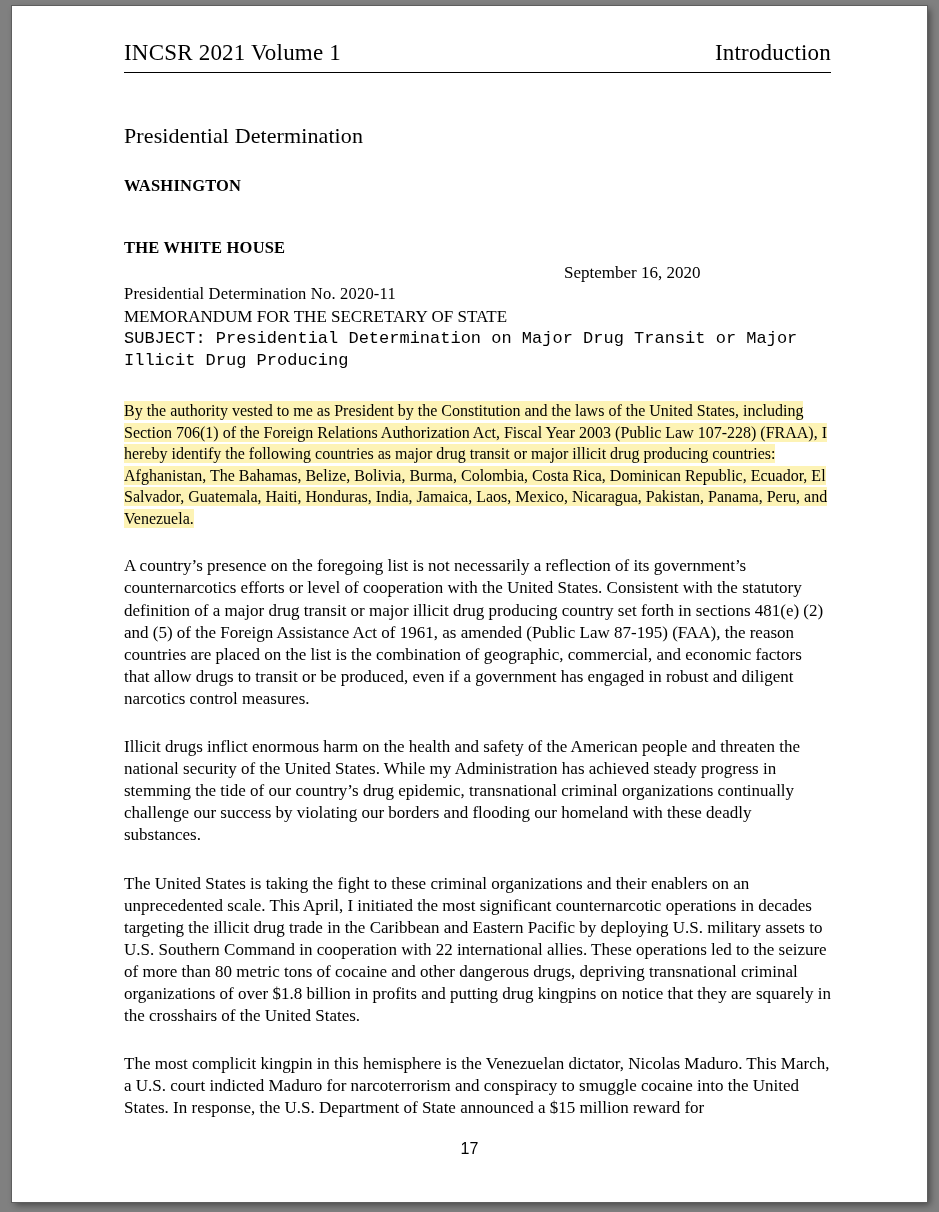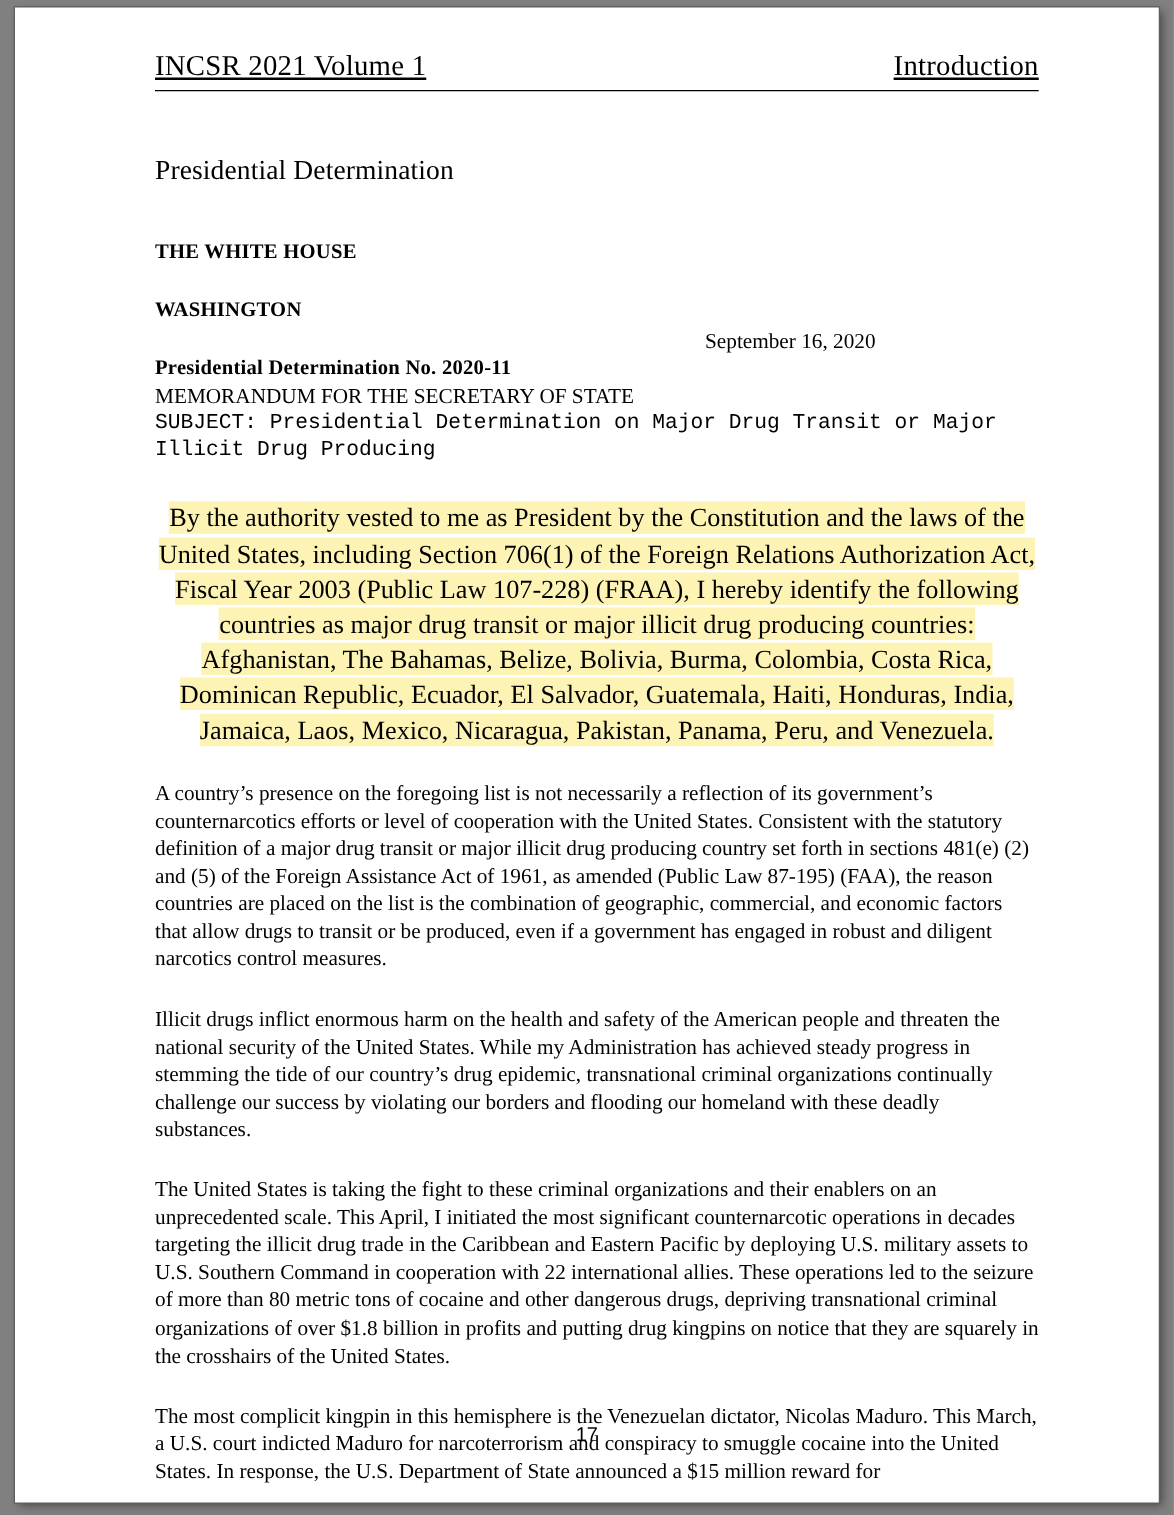--- a/index.html
+++ b/index.html
@@ -38,21 +38,20 @@
     top: 34px;
   }
   .runhead {
     display: flex;
     justify-content: space-between;
     align-items: flex-end;
     font-size: 23px;
     letter-spacing: 0.2px;
     padding-bottom: 6px;
     border-bottom: 1.5px solid #000;
-    text-decoration: underline;
   }
   .runhead .left { font-size: 23px; }
   .runhead .right { font-size: 23px; }
 
   h1.doc-title {
     font-family: "Liberation Serif", "DejaVu Serif", serif;
     font-weight: normal;
     font-size: 22px;
     margin: 50px 0 0 0;
     letter-spacing: 0.1px;
@@ -65,21 +64,21 @@
     letter-spacing: 0.2px;
   }
   .block-bold.second { margin-top: 27px; }
 
   .pd-row {
     position: relative;
     margin-top: 26px;
     height: 22px;
   }
   .pd-number {
-    font-weight: bold;
+    font-weight: normal;
     font-size: 16.5px;
     letter-spacing: 0.2px;
   }
   .date {
     position: absolute;
     left: 440px;
     top: -21px;
     font-size: 17px;
   }
 
@@ -91,23 +90,22 @@
   }
   .memo-line { margin-top: 25px; }
   .subject-block { margin-top: 25px; font-family: Liberation Mono, monospace; }
   .subject-ind {
     display: block;
     padding-left: 68px;
   }
 
   .highlight-para {
     margin-top: 28px;
-    font-size: 21px;
+    font-size: 16px;
     line-height: 1.345;
-    text-align: center;
   }
   .highlight-para span.hl {
     background: #fdf3b5;
     box-decoration-break: clone;
     -webkit-box-decoration-break: clone;
     padding: 1px 0 1px 0;
   }
 
   p.body.spaced { margin-top: 26px; }
 
@@ -129,22 +127,22 @@
 
     <div class="content">
 
       <div class="runhead">
         <div class="left">INCSR 2021 Volume 1</div>
         <div class="right">Introduction</div>
       </div>
 
       <h1 class="doc-title">Presidential Determination</h1>
 
+      <div class="block-bold second">WASHINGTON</div>
       <div class="block-bold">THE WHITE HOUSE</div>
-      <div class="block-bold second">WASHINGTON</div>
 
       <div class="pd-row">
         <div class="date">September 16, 2020</div>
         <div class="pd-number">Presidential Determination No. 2020-11</div>
       </div>
 
       <p class="body memo-line">MEMORANDUM FOR THE SECRETARY OF STATE</p>
 
       <p class="body subject-block">
         <span>SUBJECT:  Presidential Determination on Major Drug Transit or Major Illicit Drug Producing</span>

